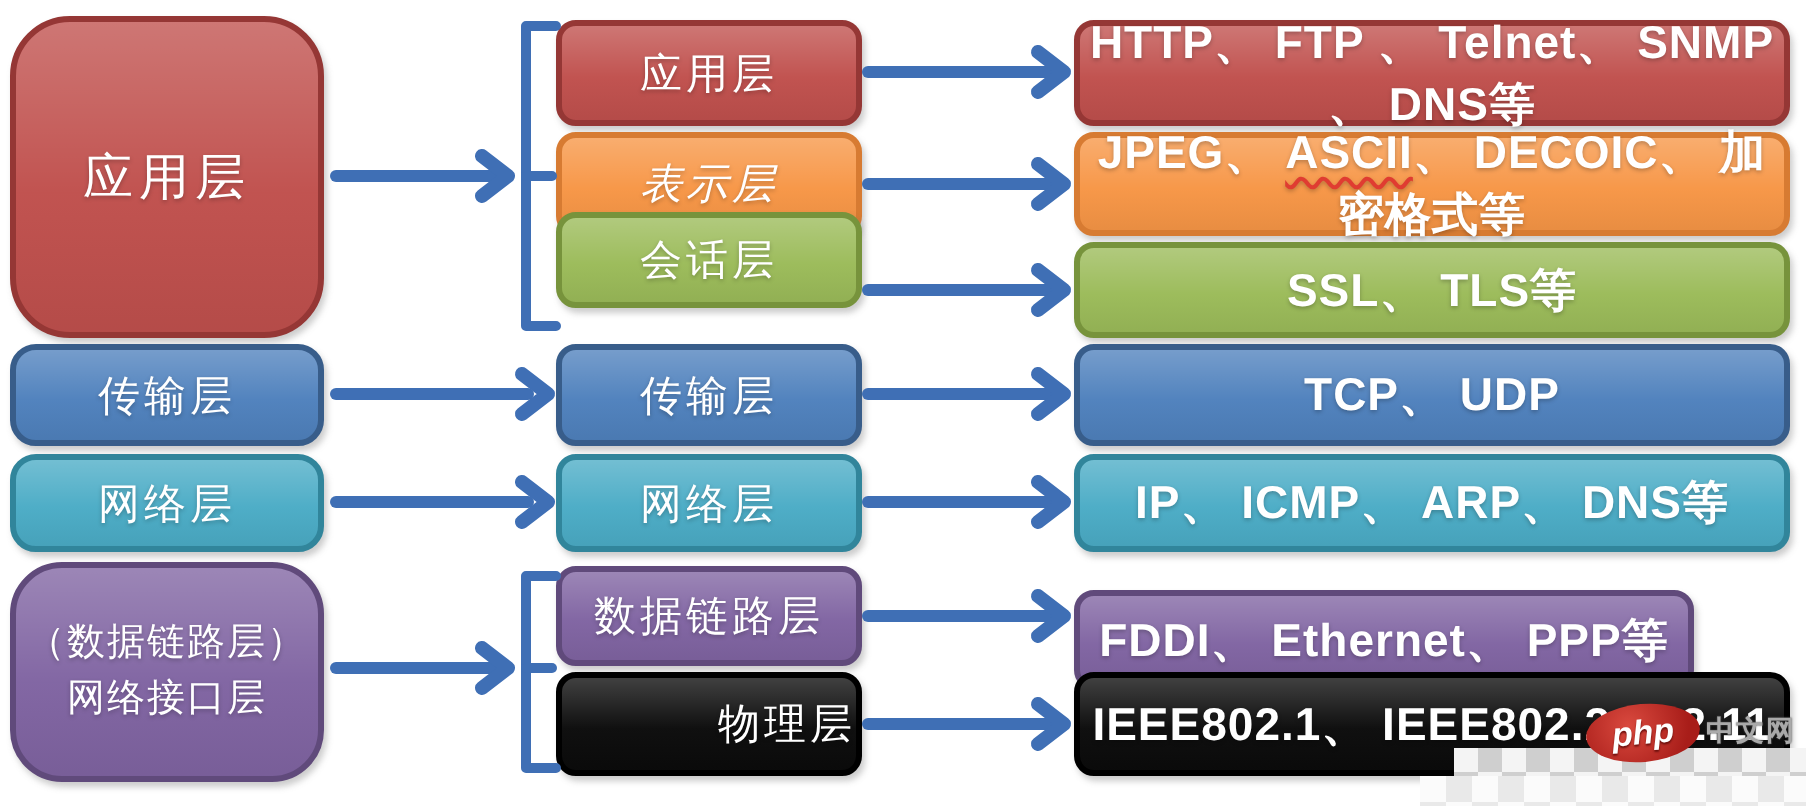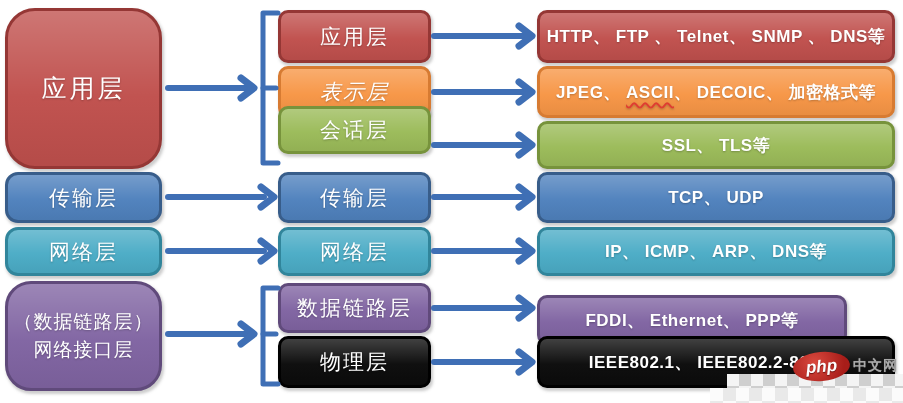--- a/index.html
+++ b/index.html
@@ -12,21 +12,21 @@
     display:flex;flex-direction:column;align-items:center;justify-content:center;
     color:#fff;text-align:center;
     background-image:linear-gradient(180deg,rgba(255,255,255,0.22),rgba(255,255,255,0.02) 55%,rgba(0,0,0,0.06));
     box-shadow:1.5px 2.5px 3px rgba(110,110,110,0.35);
     border-radius:10px;
     text-shadow:0 1px 2px rgba(0,0,0,0.25);
   }
   .cn-lg{font-size:25px;letter-spacing:3px;}
   .cn-md{font-size:21px;letter-spacing:2px;}
   .cn-sm{font-size:19px;letter-spacing:1px;line-height:1.45;}
-  .rtext{font-size:17px;font-weight:bold;letter-spacing:0.5px;}
+  .rtext{font-size:23px;font-weight:bold;letter-spacing:0.5px;}
   .misspell{
     text-decoration:underline wavy var(--squiggle,#E03C31);
     text-decoration-thickness:2px;text-underline-offset:4px;
   }
   .connectors{position:absolute;left:0;top:0;width:903px;height:403px;pointer-events:none;}
   .connectors .ln{stroke:var(--arrow,#3F6FB5);stroke-width:6;fill:none;stroke-linecap:round;}
   .connectors .hd{stroke:var(--arrow,#3F6FB5);stroke-width:7;fill:none;stroke-linecap:round;stroke-linejoin:round;}
   .connectors .br{stroke:var(--arrow,#3F6FB5);stroke-width:5;fill:none;stroke-linecap:round;stroke-linejoin:round;}
   .mosaic{
     position:absolute;
@@ -78,21 +78,21 @@
   </div>
   <div class="box cn-md" style="left: 278px; top: 172px; width: 153px; height: 51px; background-color: rgb(79, 129, 189); border-color: rgb(56, 93, 138);">
     <span>传输层</span>
   </div>
   <div class="box cn-md" style="left: 278px; top: 227px; width: 153px; height: 49px; background-color: rgb(75, 172, 198); border-color: rgb(49, 133, 155);">
     <span>网络层</span>
   </div>
   <div class="box cn-md" style="left: 278px; top: 283px; width: 153px; height: 50px; background-color: rgb(128, 100, 162); border-color: rgb(96, 74, 123);">
     <span>数据链路层</span>
   </div>
-  <div class="box cn-md" style="left: 278px; top: 336px; width: 153px; height: 52px; background-color: rgb(11, 11, 11); border-color: rgb(0, 0, 0);">
+  <div class="box cn-md" style="left: 278px; top: 336px; width: 153px; height: 52px; background-color: rgb(11, 11, 11); border-color: rgb(0, 0, 0); align-items: flex-end;">
     <span>物理层</span>
   </div>
 
   <div class="box" style="left: 537px; top: 10px; width: 358px; height: 53px; background-color: rgb(192, 80, 77); border-color: rgb(149, 55, 53);">
     <span class="rtext">HTTP、 FTP 、 Telnet、 SNMP 、 DNS等</span>
   </div>
   <div class="box" style="left: 537px; top: 66px; width: 358px; height: 52px; background-color: rgb(247, 150, 70); border-color: rgb(215, 123, 50);">
     <span class="rtext"><span>JPEG、 </span><span class="misspell">ASCII</span><span>、 DECOIC、 加密格式等</span></span>
   </div>
   <div class="box" style="left: 537px; top: 121px; width: 358px; height: 48px; background-color: rgb(155, 187, 89); border-color: rgb(119, 147, 60);">

